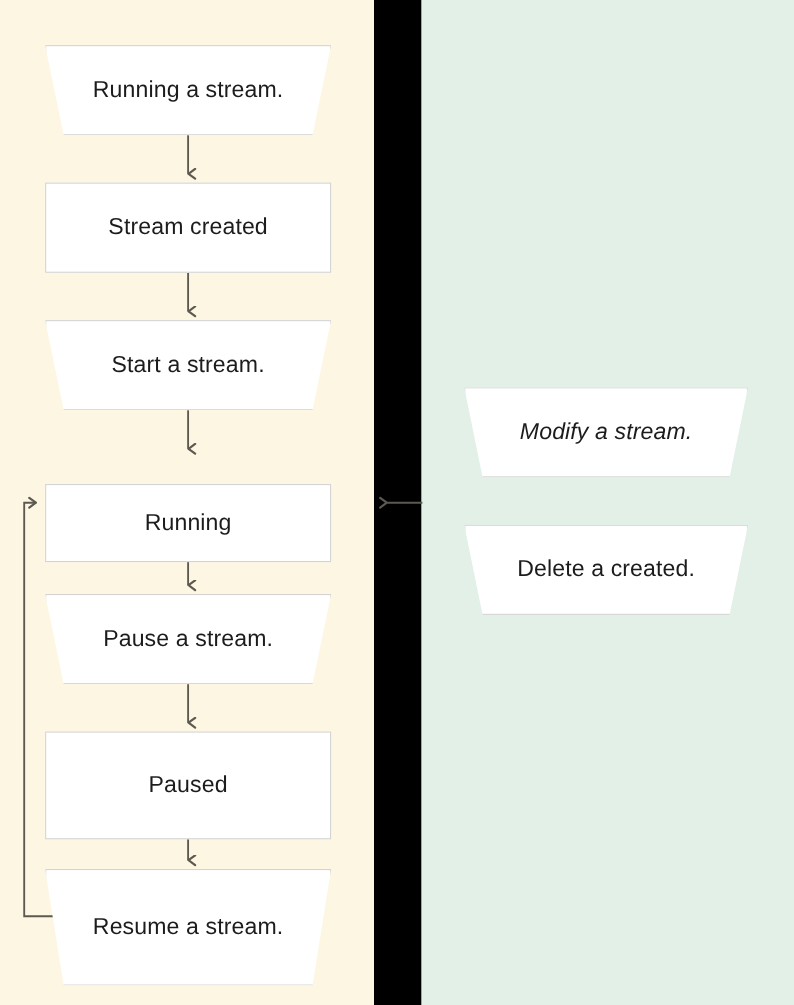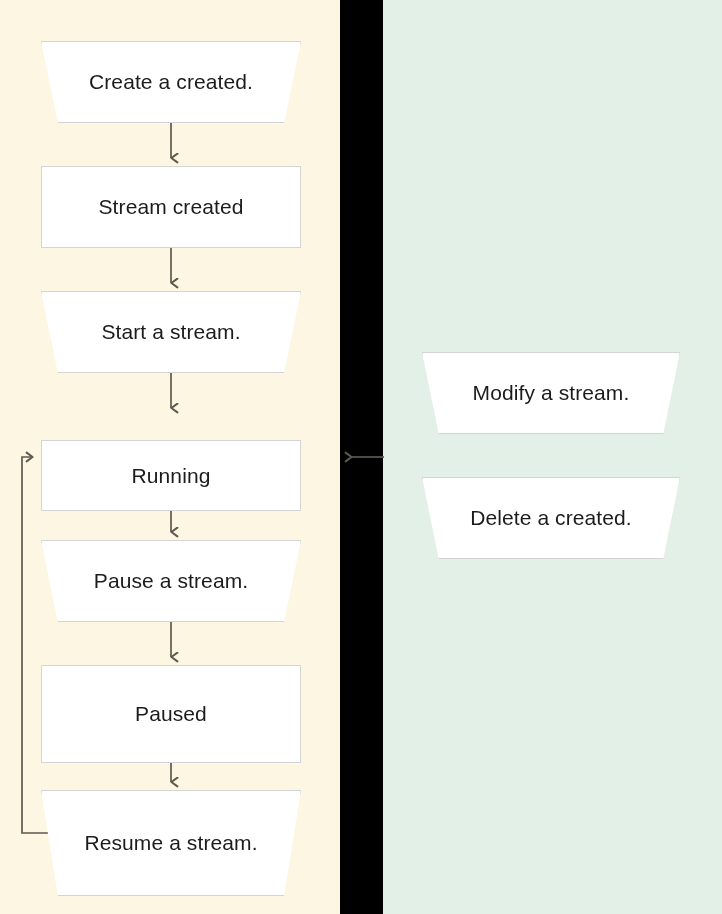--- a/index.html
+++ b/index.html
@@ -108,21 +108,21 @@
       <line x1="171" y1="498" x2="171" y2="532" marker-end="url(#arrow-down)"></line>
       <line x1="171" y1="622" x2="171" y2="657" marker-end="url(#arrow-down)"></line>
       <line x1="171" y1="747" x2="171" y2="782" marker-end="url(#arrow-down)"></line>
       <path d="M61,833 L22,833 L22,457 L33,457" marker-end="url(#arrow-right)"></path>
       <line x1="384" y1="457" x2="352" y2="457" marker-end="url(#arrow-left)"></line>
     </g>
   </svg>
 
   <div class="node node-trap" style="left:41px; top:41px; width:260px; height:82px;">
     <div class="trap-shape"></div>
-    <span class="node-label">Create a created.</span>
+    <span class="node-label">Running a stream.</span>
   </div>
 
   <div class="node node-trap" style="left:41px; top:291px; width:260px; height:82px;">
     <div class="trap-shape"></div>
     <span class="node-label">Start a stream.</span>
   </div>
 
   <div class="node node-rect" style="left:41px; top:166px; width:260px; height:82px;">
     <span class="node-label">Stream created</span>
   </div>
@@ -138,21 +138,21 @@
 
   <div class="node node-rect" style="left:41px; top:665px; width:260px; height:98px;">
     <span class="node-label">Paused</span>
   </div>
 
   <div class="node node-trap" style="left:41px; top:790px; width:260px; height:106px;">
     <div class="trap-shape"></div>
     <span class="node-label">Resume a stream.</span>
   </div>
 
-  <div class="node node-trap" style="left:422px; top:352px; width:258px; height:82px;">
+  <div class="node node-trap" style="left:422px; top:352px; width:258px; height:82px;font-style:italic;">
     <div class="trap-shape"></div>
     <span class="node-label">Modify a stream.</span>
   </div>
 
   <div class="node node-trap" style="left:422px; top:477px; width:258px; height:82px;">
     <div class="trap-shape"></div>
     <span class="node-label">Delete a created.</span>
   </div>
 
 </div>

